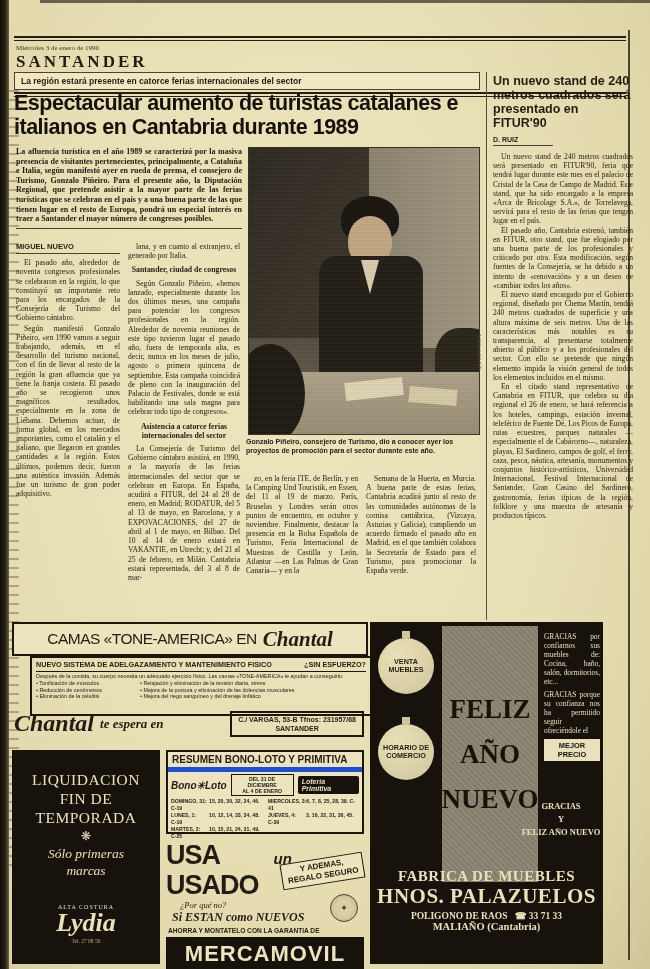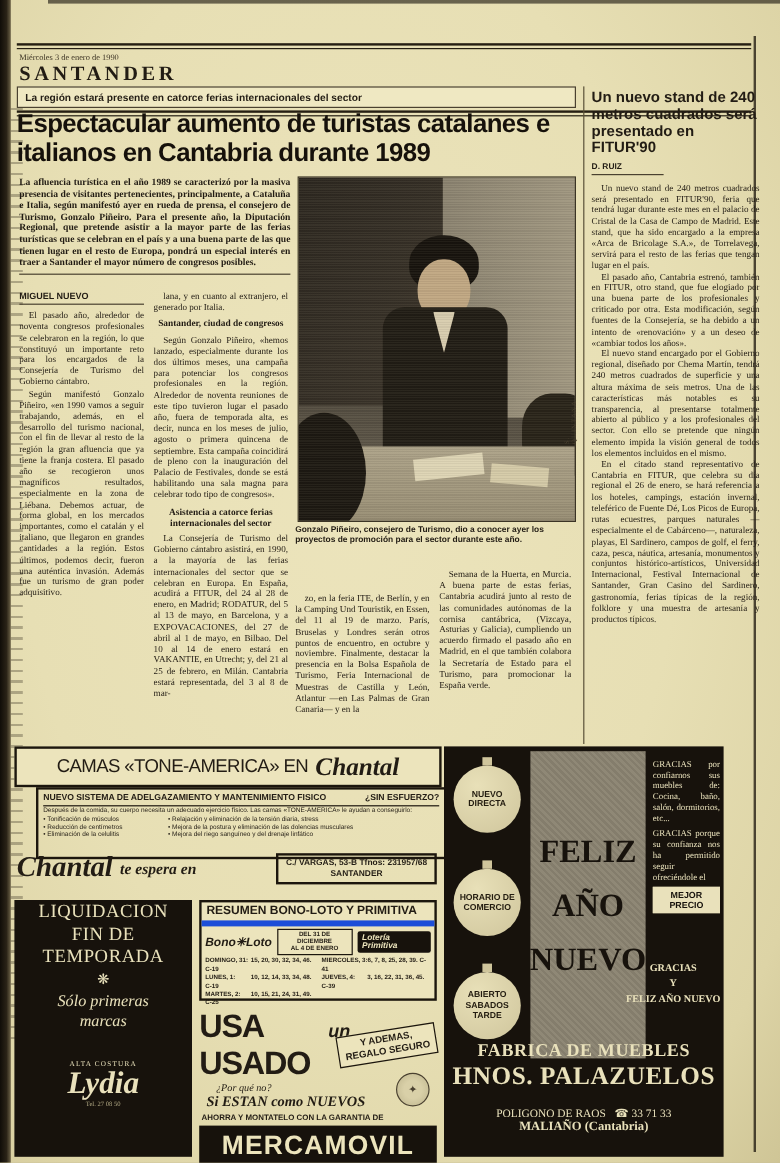--- a/index.html
+++ b/index.html
@@ -35,21 +35,21 @@
             line-height:24px;letter-spacing:-.5px;color:#16110b;}
   .lead{position:absolute;left:4px;top:77px;width:226px;font-weight:bold;font-size:8px;
         line-height:9.6px;text-align:justify;border-bottom:1px solid #4a4130;padding-bottom:4px;}
   .col{position:absolute;font-size:7.6px;line-height:9.2px;text-align:justify;overflow:hidden;}
   .col p{margin:0 0 1px 0;text-indent:8px;}
   .byline{font-family:"Liberation Sans",sans-serif;font-weight:bold;font-size:7.5px;
           border-bottom:1px solid #4a4130;padding-bottom:2px;margin-bottom:4px;}
   .subhead{font-weight:bold;font-size:7.8px;text-align:center;margin:5px 0 4px 0;}
   .c1{left:4px;top:172px;width:104px;height:376px;}
   .c2{left:116px;top:172px;width:112px;height:376px;}
-  .c3{left:234px;top:424px;width:112px;height:144px;}
+  .c3{left:234px;top:404px;width:112px;height:144px;}
   .c4{left:354px;top:404px;width:110px;height:144px;}
 
   
   .photo{position:absolute;left:236px;top:77px;width:230px;height:286px;overflow:hidden;
          border:1px solid #3b3425;background:linear-gradient(180deg,#5c564a 0%,#4b453a 55%,#6a6254 100%);}
   .ph-wall{position:absolute;left:118px;top:0;width:112px;height:200px;
            background:linear-gradient(90deg,#8a8270,#a09781);}
   .ph-curtain{position:absolute;left:0;top:0;width:120px;height:190px;
            background:linear-gradient(120deg,#2c2720,#3d362c);}
   .ph-hair{position:absolute;left:92px;top:48px;width:58px;height:46px;border-radius:50% 50% 40% 40%;background:#17130e;}
@@ -89,21 +89,21 @@
   .ch-cols{display:flex;gap:8px;font-size:5.4px;line-height:6.6px;}
   .ch-cols ul{margin:0;padding:0;list-style:none;}
   .ch-foot{position:absolute;left:14px;top:710px;width:350px;display:flex;align-items:center;}
   .ch-foot .script{font-size:24px;margin-right:6px;}
   .ch-foot .wait{font-family:"Liberation Serif",serif;font-style:italic;font-weight:bold;font-size:13px;flex:1;}
   .ch-addr{border:2px solid #1c160d;font-family:"Liberation Sans",sans-serif;font-weight:bold;
            font-size:7px;text-align:center;padding:2px 6px;line-height:9px;}
 
   
   .liq{position:absolute;left:12px;top:750px;width:148px;height:214px;background:#17120c;color:#e9e1bb;
-       text-align:center;font-family:"Liberation Serif",serif;padding-top:0;box-sizing:border-box;}
+       text-align:center;font-family:"Liberation Serif",serif;padding-top:20px;box-sizing:border-box;}
   .liq .l1{font-size:15.5px;letter-spacing:.5px;line-height:19px;}
   .liq .star{font-size:12px;margin:2px 0;}
   .liq .sub{font-style:italic;font-size:13.5px;line-height:15px;margin-top:2px;}
   .liq .alta{font-size:6px;letter-spacing:1px;margin-top:26px;}
   .liq .lydia{font-size:26px;font-style:italic;font-weight:bold;margin-top:-2px;}
   .liq .tel{font-size:5.5px;color:#b7ae88;}
 
   
   .bono{position:absolute;left:166px;top:750px;width:198px;height:84px;border:2px solid #1c160d;
         background:#ece4bc;font-family:"Liberation Sans",sans-serif;box-sizing:border-box;}
@@ -149,21 +149,21 @@
             color:#17120c;font-family:"Liberation Serif",serif;font-weight:bold;font-size:27px;}
   .fz-right{position:absolute;left:174px;top:10px;width:56px;font-size:7.4px;line-height:9px;text-align:justify;}
   .fz-right p{margin:0 0 4px 0;}
   .fz-price{background:#e9e1bb;color:#17120c;font-family:"Liberation Sans",sans-serif;font-weight:bold;
             font-size:7.4px;text-align:center;padding:1px 2px;border:1px solid #e9e1bb;}
   .fz-closing{position:absolute;left:150px;top:178px;width:82px;text-align:center;font-weight:bold;
               font-size:8.5px;line-height:13px;}
   .fz-bottom{position:absolute;left:0;top:246px;width:233px;text-align:center;}
   .fz-fab{font-weight:bold;font-size:15px;letter-spacing:.5px;}
   .fz-brand{font-weight:bold;font-size:21px;letter-spacing:.5px;line-height:23px;}
-  .fz-addr{font-weight:normal;font-size:9.5px;margin-top:14px;}
+  .fz-addr{font-weight:bold;font-size:9.5px;margin-top:2px;}
   .fz-city{font-weight:bold;font-size:10.5px;}
 </style>
 </head>
 <body>
 
 <div class="paper">
   <div class="topline"></div>
   <div class="gutter"></div>
   <div class="margin-frag"></div>
   <div class="edge-right"></div>
@@ -314,23 +314,22 @@
     <div class="us-garantia">AHORRA Y MONTATELO CON LA GARANTIA DE</div>
     <div class="us-seal">✦</div>
     <div class="us-brand">MERCAMOVIL</div>
     <div class="us-addr">
       <span>Castilla, 79</span>
       <span>SANTANDER</span>
     </div>
   </div>
 
   <div class="feliz">
-    <div class="bauble b1">NUEVO DIRECTA</div>
+    <div class="bauble b1">VENTA MUEBLES</div>
     <div class="bauble b2">HORARIO DE COMERCIO</div>
-    <div class="bauble b3">ABIERTO SABADOS TARDE</div>
     <div class="fz-panel">
       <span>FELIZ</span>
       <span>AÑO</span>
       <span>NUEVO</span>
     </div>
     <div class="fz-right">
       <p>GRACIAS por confiarnos sus muebles de: Cocina, baño, salón, dormitorios, etc...</p>
       <p>GRACIAS porque su confianza nos ha permitido seguir ofreciéndole el</p>
       <div class="fz-price">MEJOR PRECIO</div>
     </div>

